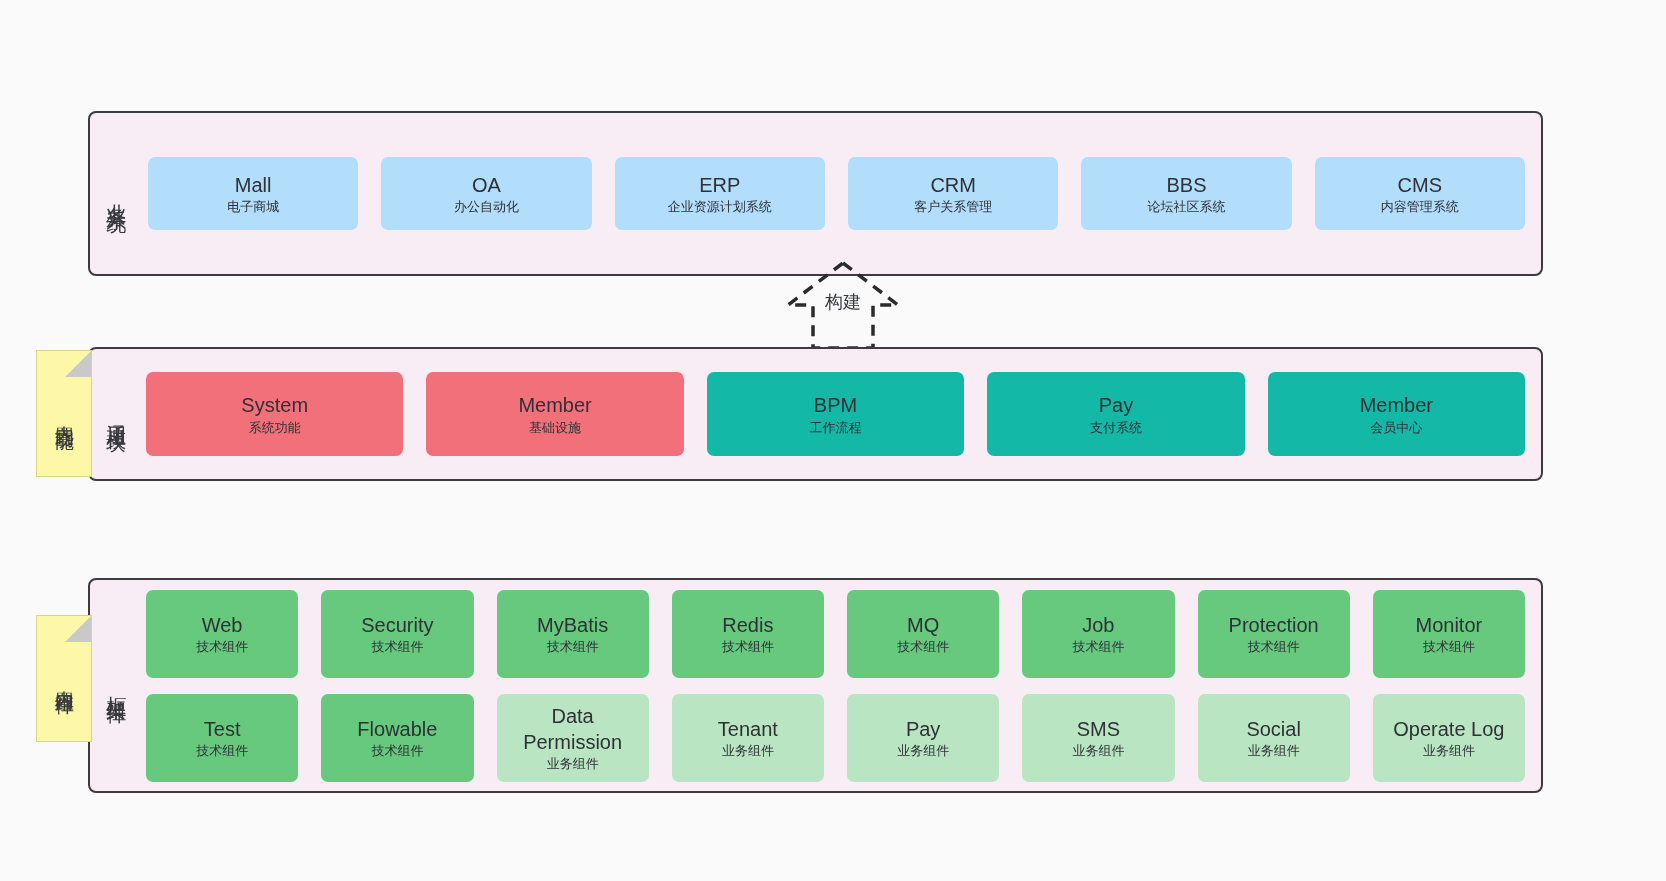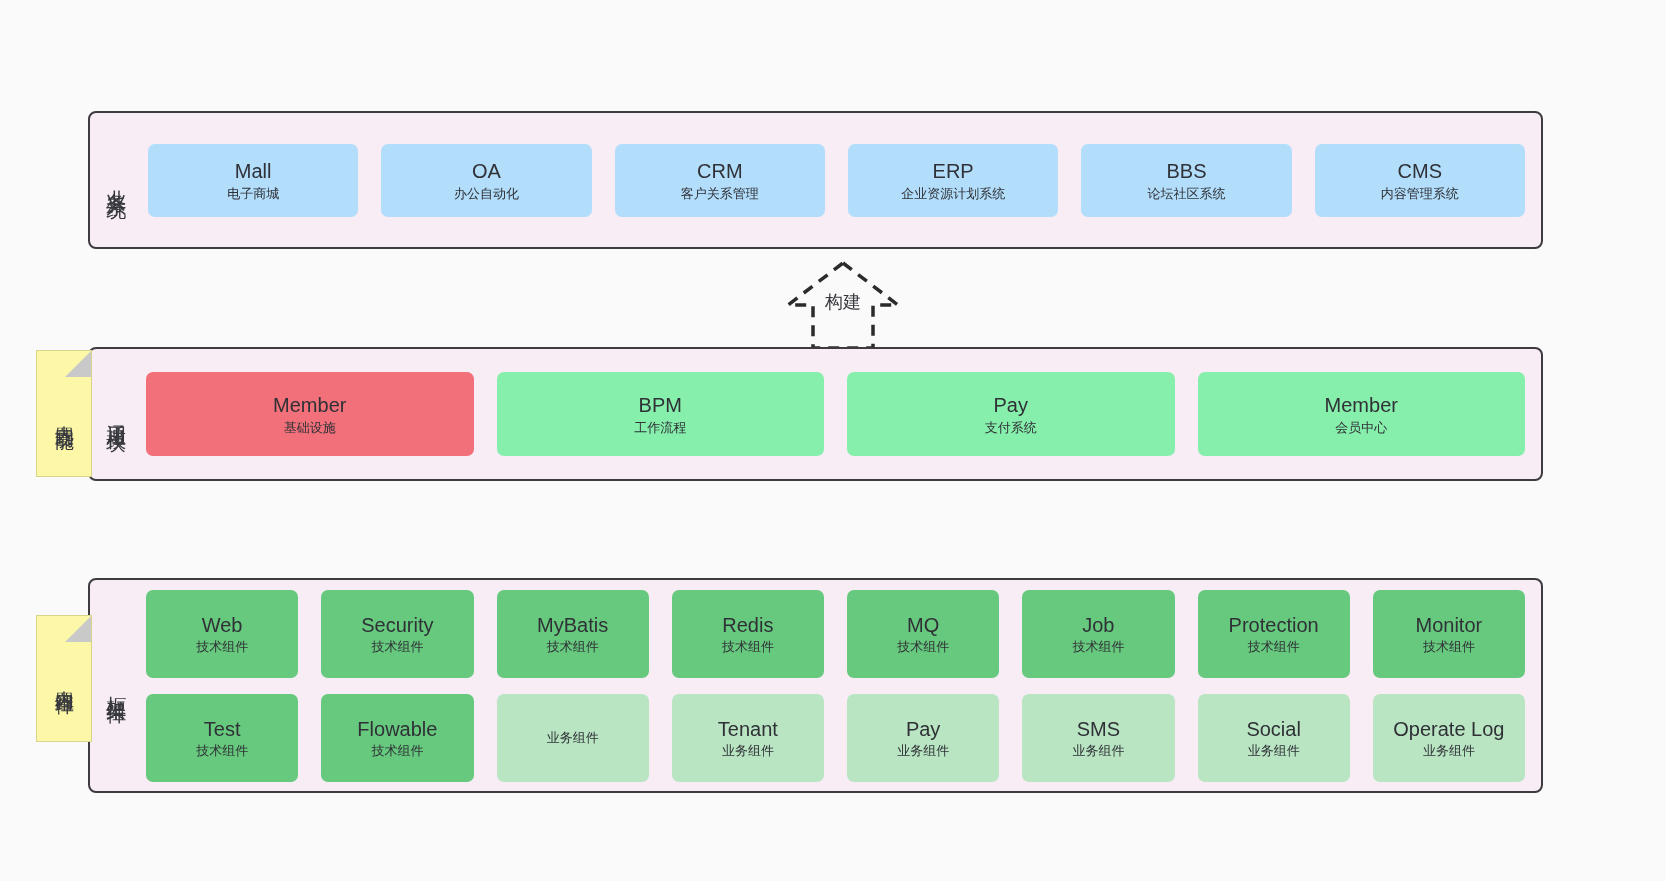--- a/index.html
+++ b/index.html
@@ -59,26 +59,26 @@
     font-size: 20px;
     line-height: 1.32;
     padding: 6px 4px;
   }
   .cell .sub { font-size: 13px; }
   .cell .ttl { white-space: normal; }
 
   
   .c-blue       { background: #b2ddfb; }
   .c-red        { background: #f2707a; }
-  .c-pink       { background: #86efac; }
+  .c-pink       { background: #14b8a6; }
   .c-green      { background: #66c97e; }
   .c-lightgreen { background: #b9e5c3; }
 
   
-  #layer-business  { left: 88px;  top: 111px; width: 1455px; height: 138px; }
+  #layer-business  { left: 88px;  top: 111px; width: 1455px; height: 165px; }
   #layer-modules   { left: 88px;  top: 347px; width: 1455px; height: 134px; }
   #layer-framework { left: 88px;  top: 578px; width: 1455px; height: 215px; }
 
   #layer-business .layer-body  { padding-left: 6px; }
   #layer-business .row .cell   { height: 73px; }
   #layer-modules  .row .cell   { height: 84px; }
   #layer-framework .row .cell  { height: 88px; }
 
   
   .tab {
@@ -136,26 +136,26 @@
       <div class="row">
         <div class="cell c-blue">
           <span class="ttl">Mall</span>
           <span class="sub">电子商城</span>
         </div>
         <div class="cell c-blue">
           <span class="ttl">OA</span>
           <span class="sub">办公自动化</span>
         </div>
         <div class="cell c-blue">
+          <span class="ttl">ERP</span>
+          <span class="sub">企业资源计划系统</span>
+        </div>
+        <div class="cell c-blue">
           <span class="ttl">CRM</span>
           <span class="sub">客户关系管理</span>
-        </div>
-        <div class="cell c-blue">
-          <span class="ttl">ERP</span>
-          <span class="sub">企业资源计划系统</span>
         </div>
         <div class="cell c-blue">
           <span class="ttl">BBS</span>
           <span class="sub">论坛社区系统</span>
         </div>
         <div class="cell c-blue">
           <span class="ttl">CMS</span>
           <span class="sub">内容管理系统</span>
         </div>
       </div>
@@ -170,20 +170,24 @@
   </div>
 
   <div class="tab" id="tab-functions">
     <span>内置功能</span>
   </div>
   <div class="layer" id="layer-modules">
     <div class="layer-title">通用模块</div>
     <div class="layer-body">
       <div class="row">
         <div class="cell c-red">
+          <span class="ttl">System</span>
+          <span class="sub">系统功能</span>
+        </div>
+        <div class="cell c-red">
           <span class="ttl">Member</span>
           <span class="sub">基础设施</span>
         </div>
         <div class="cell c-pink">
           <span class="ttl">BPM</span>
           <span class="sub">工作流程</span>
         </div>
         <div class="cell c-pink">
           <span class="ttl">Pay</span>
           <span class="sub">支付系统</span>
@@ -242,20 +246,21 @@
       <div class="row">
         <div class="cell c-green">
           <span class="ttl">Test</span>
           <span class="sub">技术组件</span>
         </div>
         <div class="cell c-green">
           <span class="ttl">Flowable</span>
           <span class="sub">技术组件</span>
         </div>
         <div class="cell c-lightgreen">
+          <span class="ttl">Data Permission</span>
           <span class="sub">业务组件</span>
         </div>
         <div class="cell c-lightgreen">
           <span class="ttl">Tenant</span>
           <span class="sub">业务组件</span>
         </div>
         <div class="cell c-lightgreen">
           <span class="ttl">Pay</span>
           <span class="sub">业务组件</span>
         </div>

